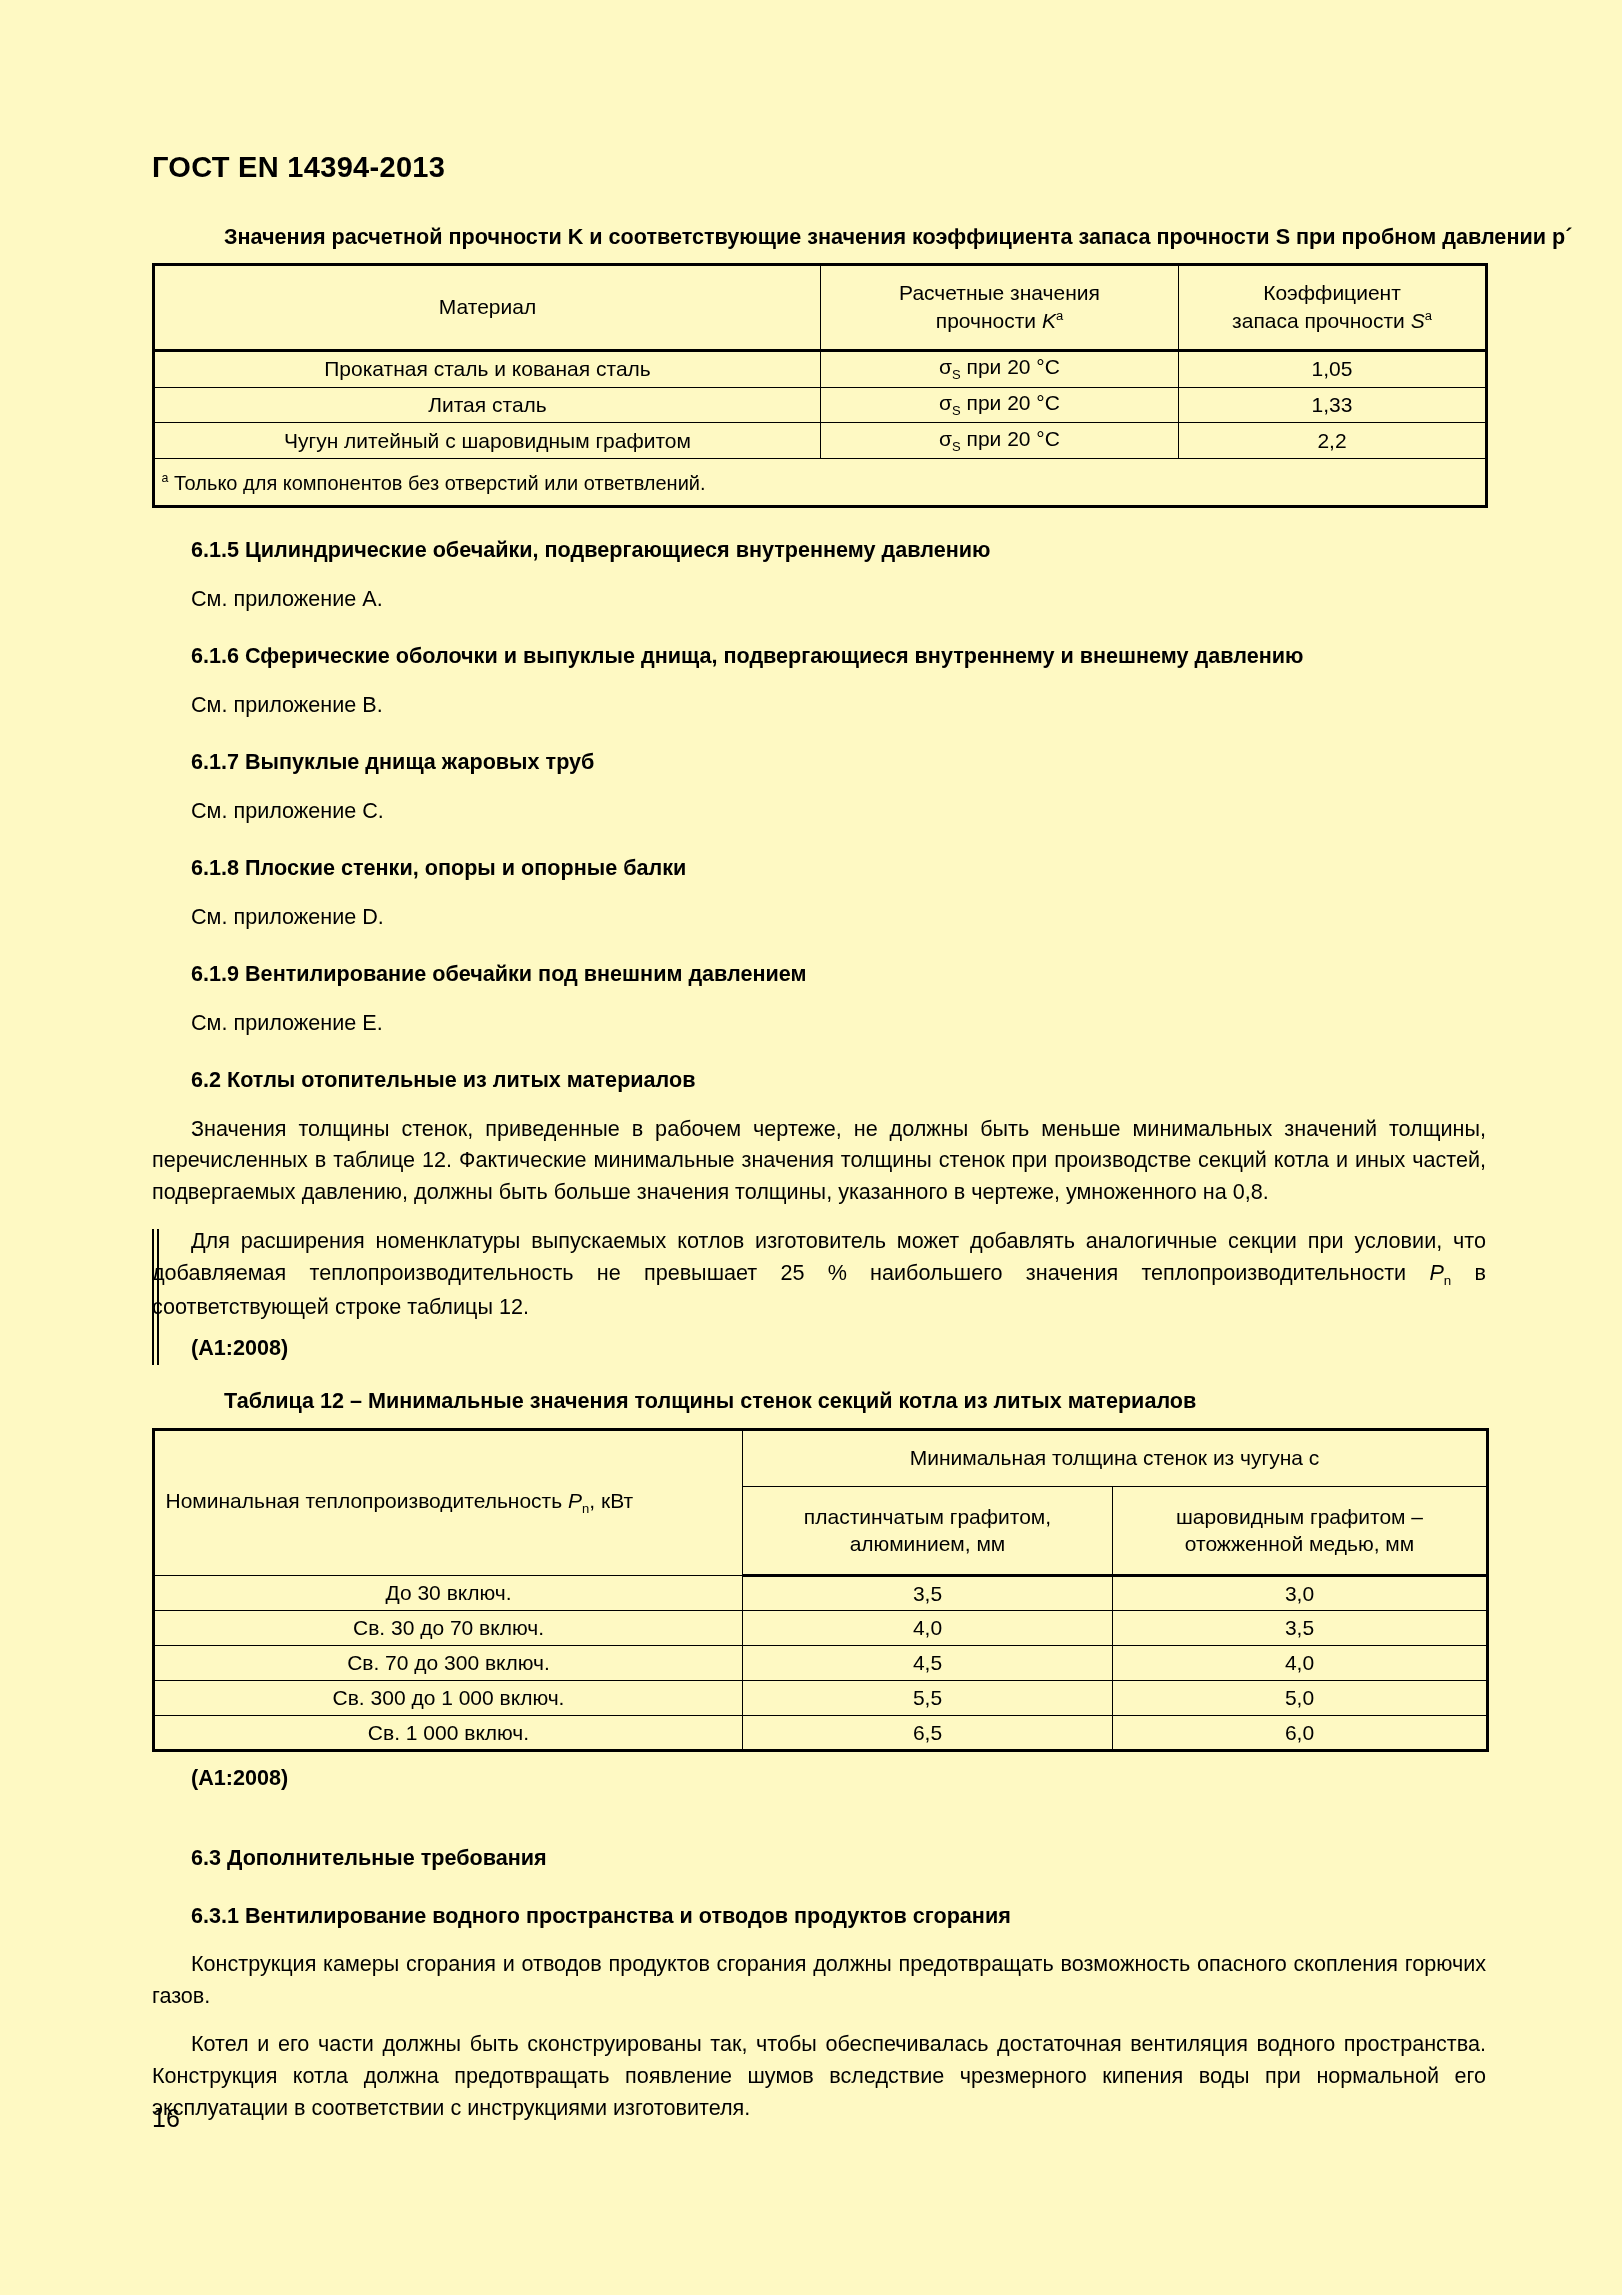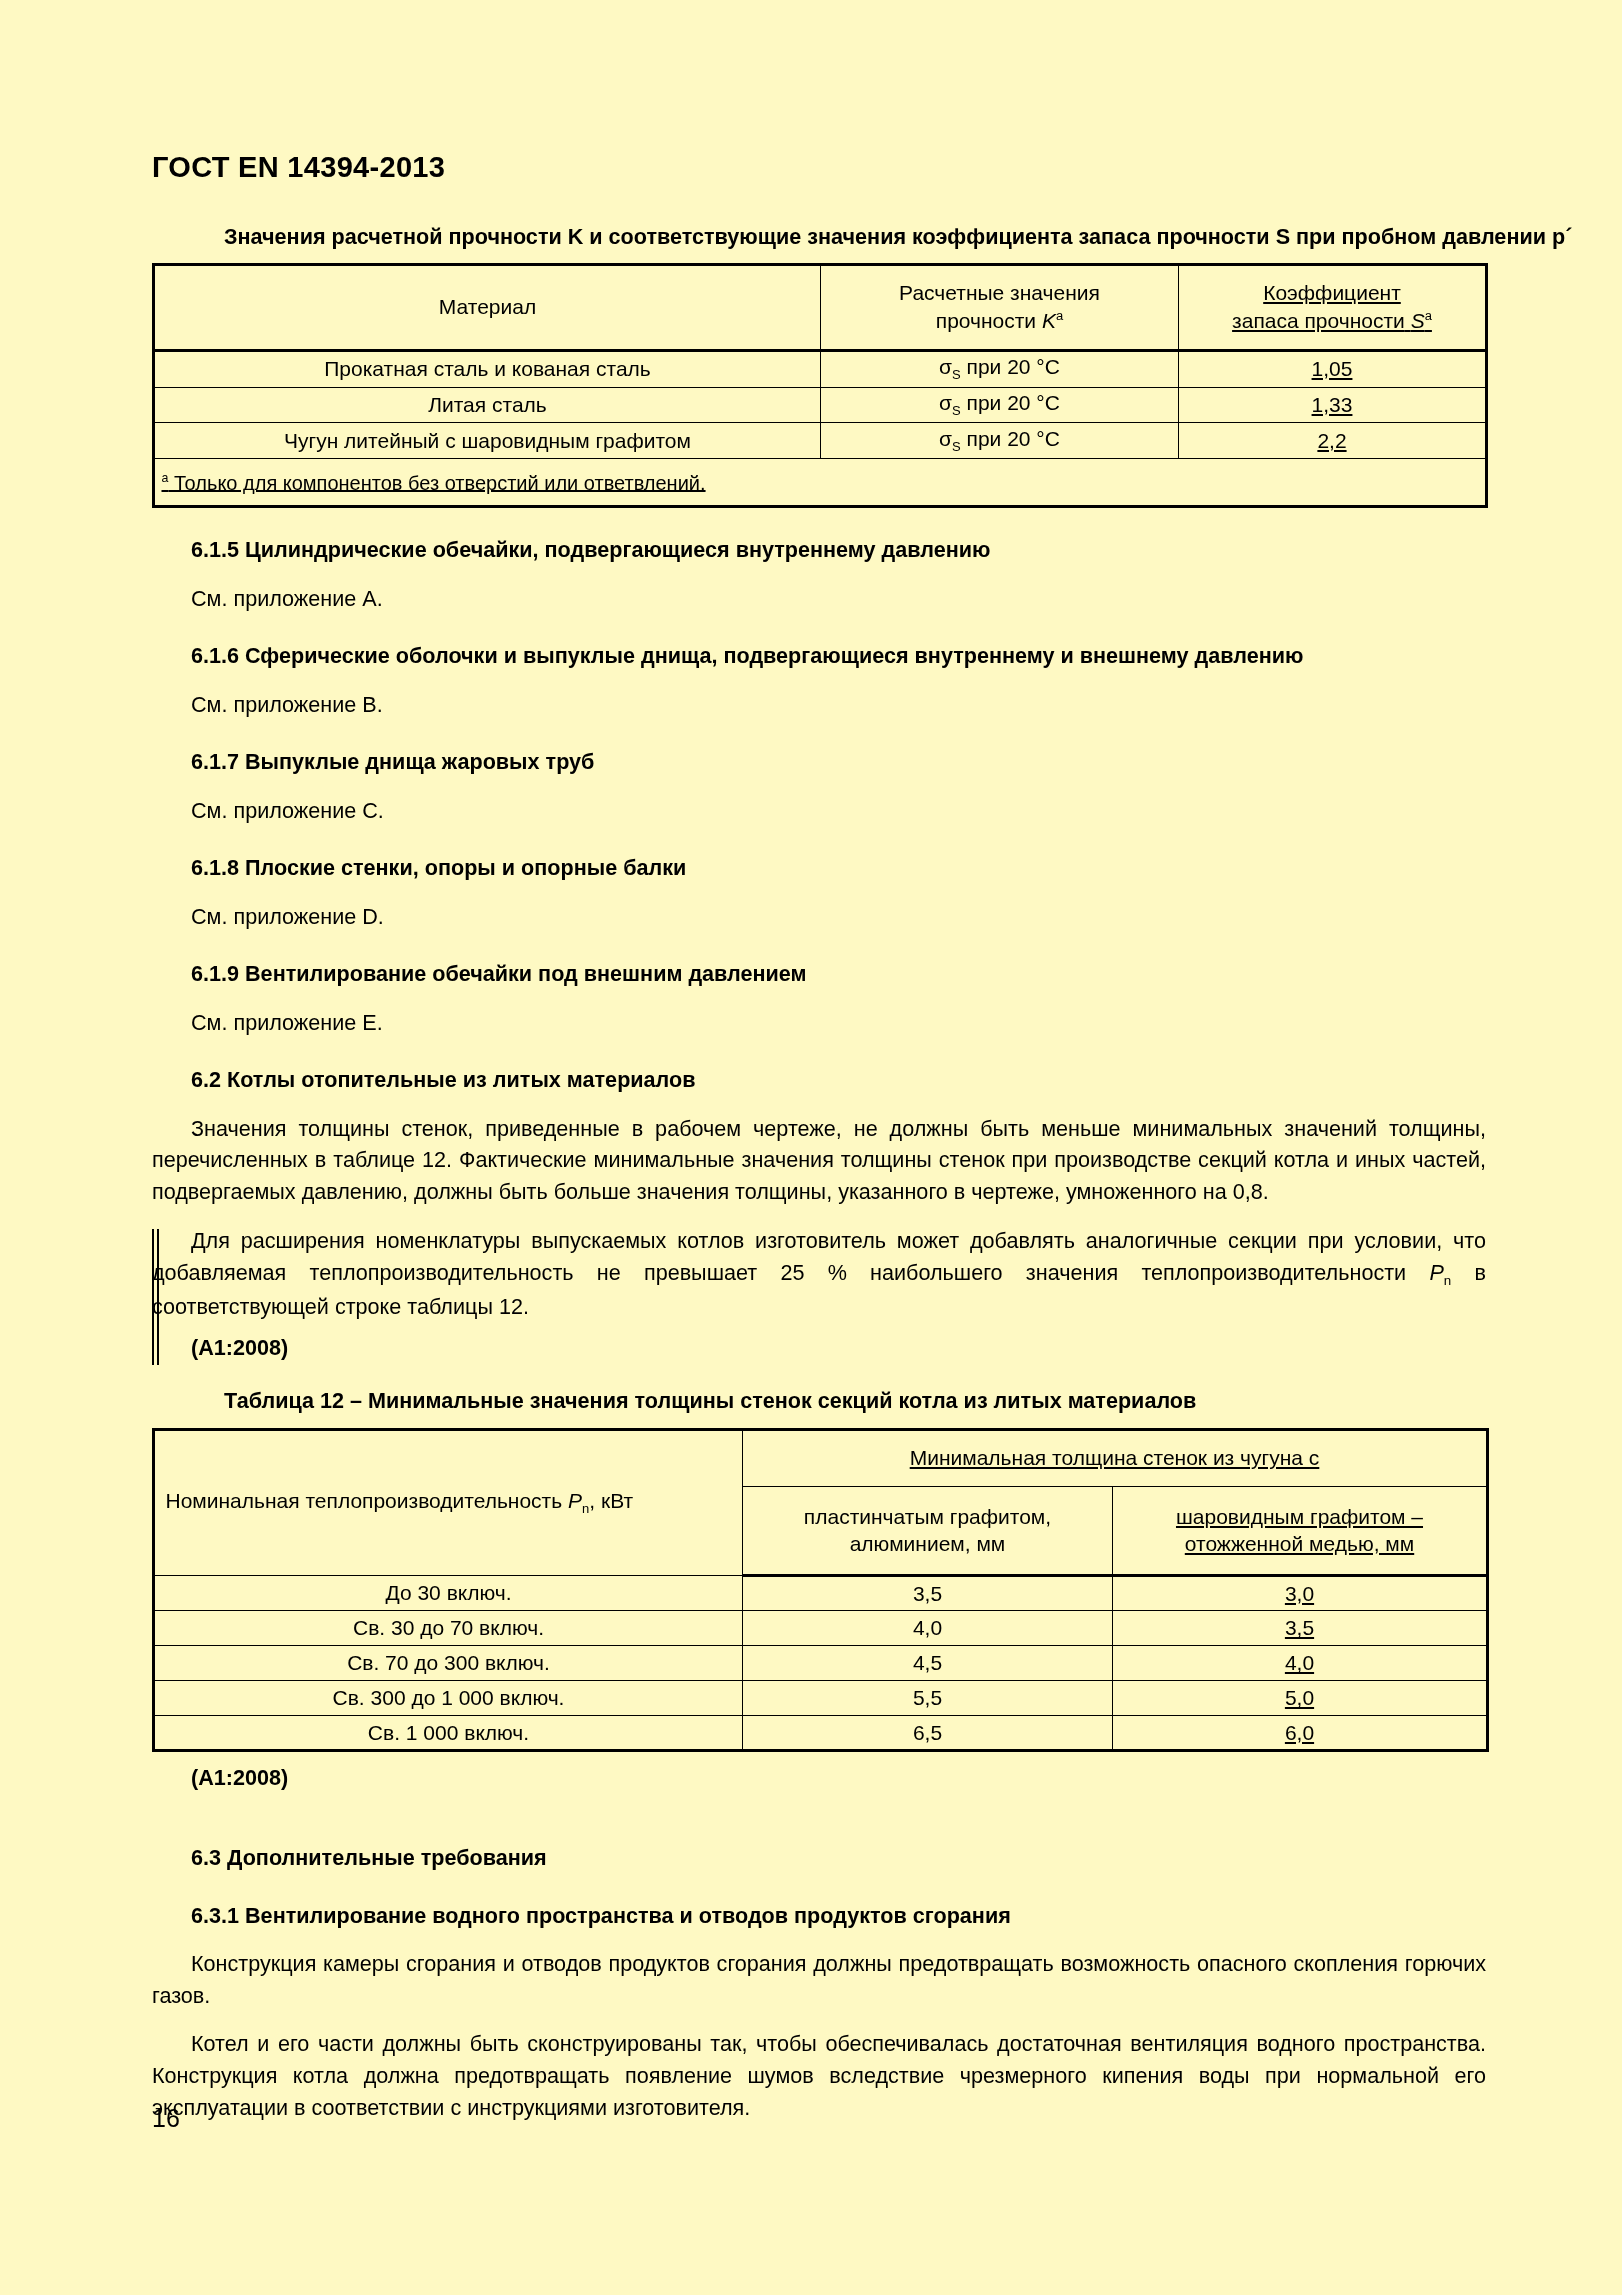--- a/index.html
+++ b/index.html
@@ -72,21 +72,21 @@
     vertical-align: middle;
   }
   table.gost .thead-cell {
     text-align: center;
     line-height: 1.3;
     padding: 6.5px 6.5px 7.9px 6.5px;
   }
   .outer-top    { border-top-width: 3.3px !important; }
   .outer-bottom { border-bottom-width: 3.3px !important; }
   .outer-left   { border-left-width: 3.3px !important; }
-  .outer-right  { border-right-width: 3.3px !important; text-decoration: underline; }
+  .outer-right  { border-right-width: 3.3px !important; }
   .head-sep     { border-bottom-width: 3.3px !important; }
 
   .cell-left   { text-align: center;   padding-left: 10.5px; }
   .cell-center { text-align: center; }
 
   .row-h { height: 35px; }
 
   td.footnote-cell {
     text-align: left;
     padding: 6.5px 9.2px 9.2px 9.2px;

